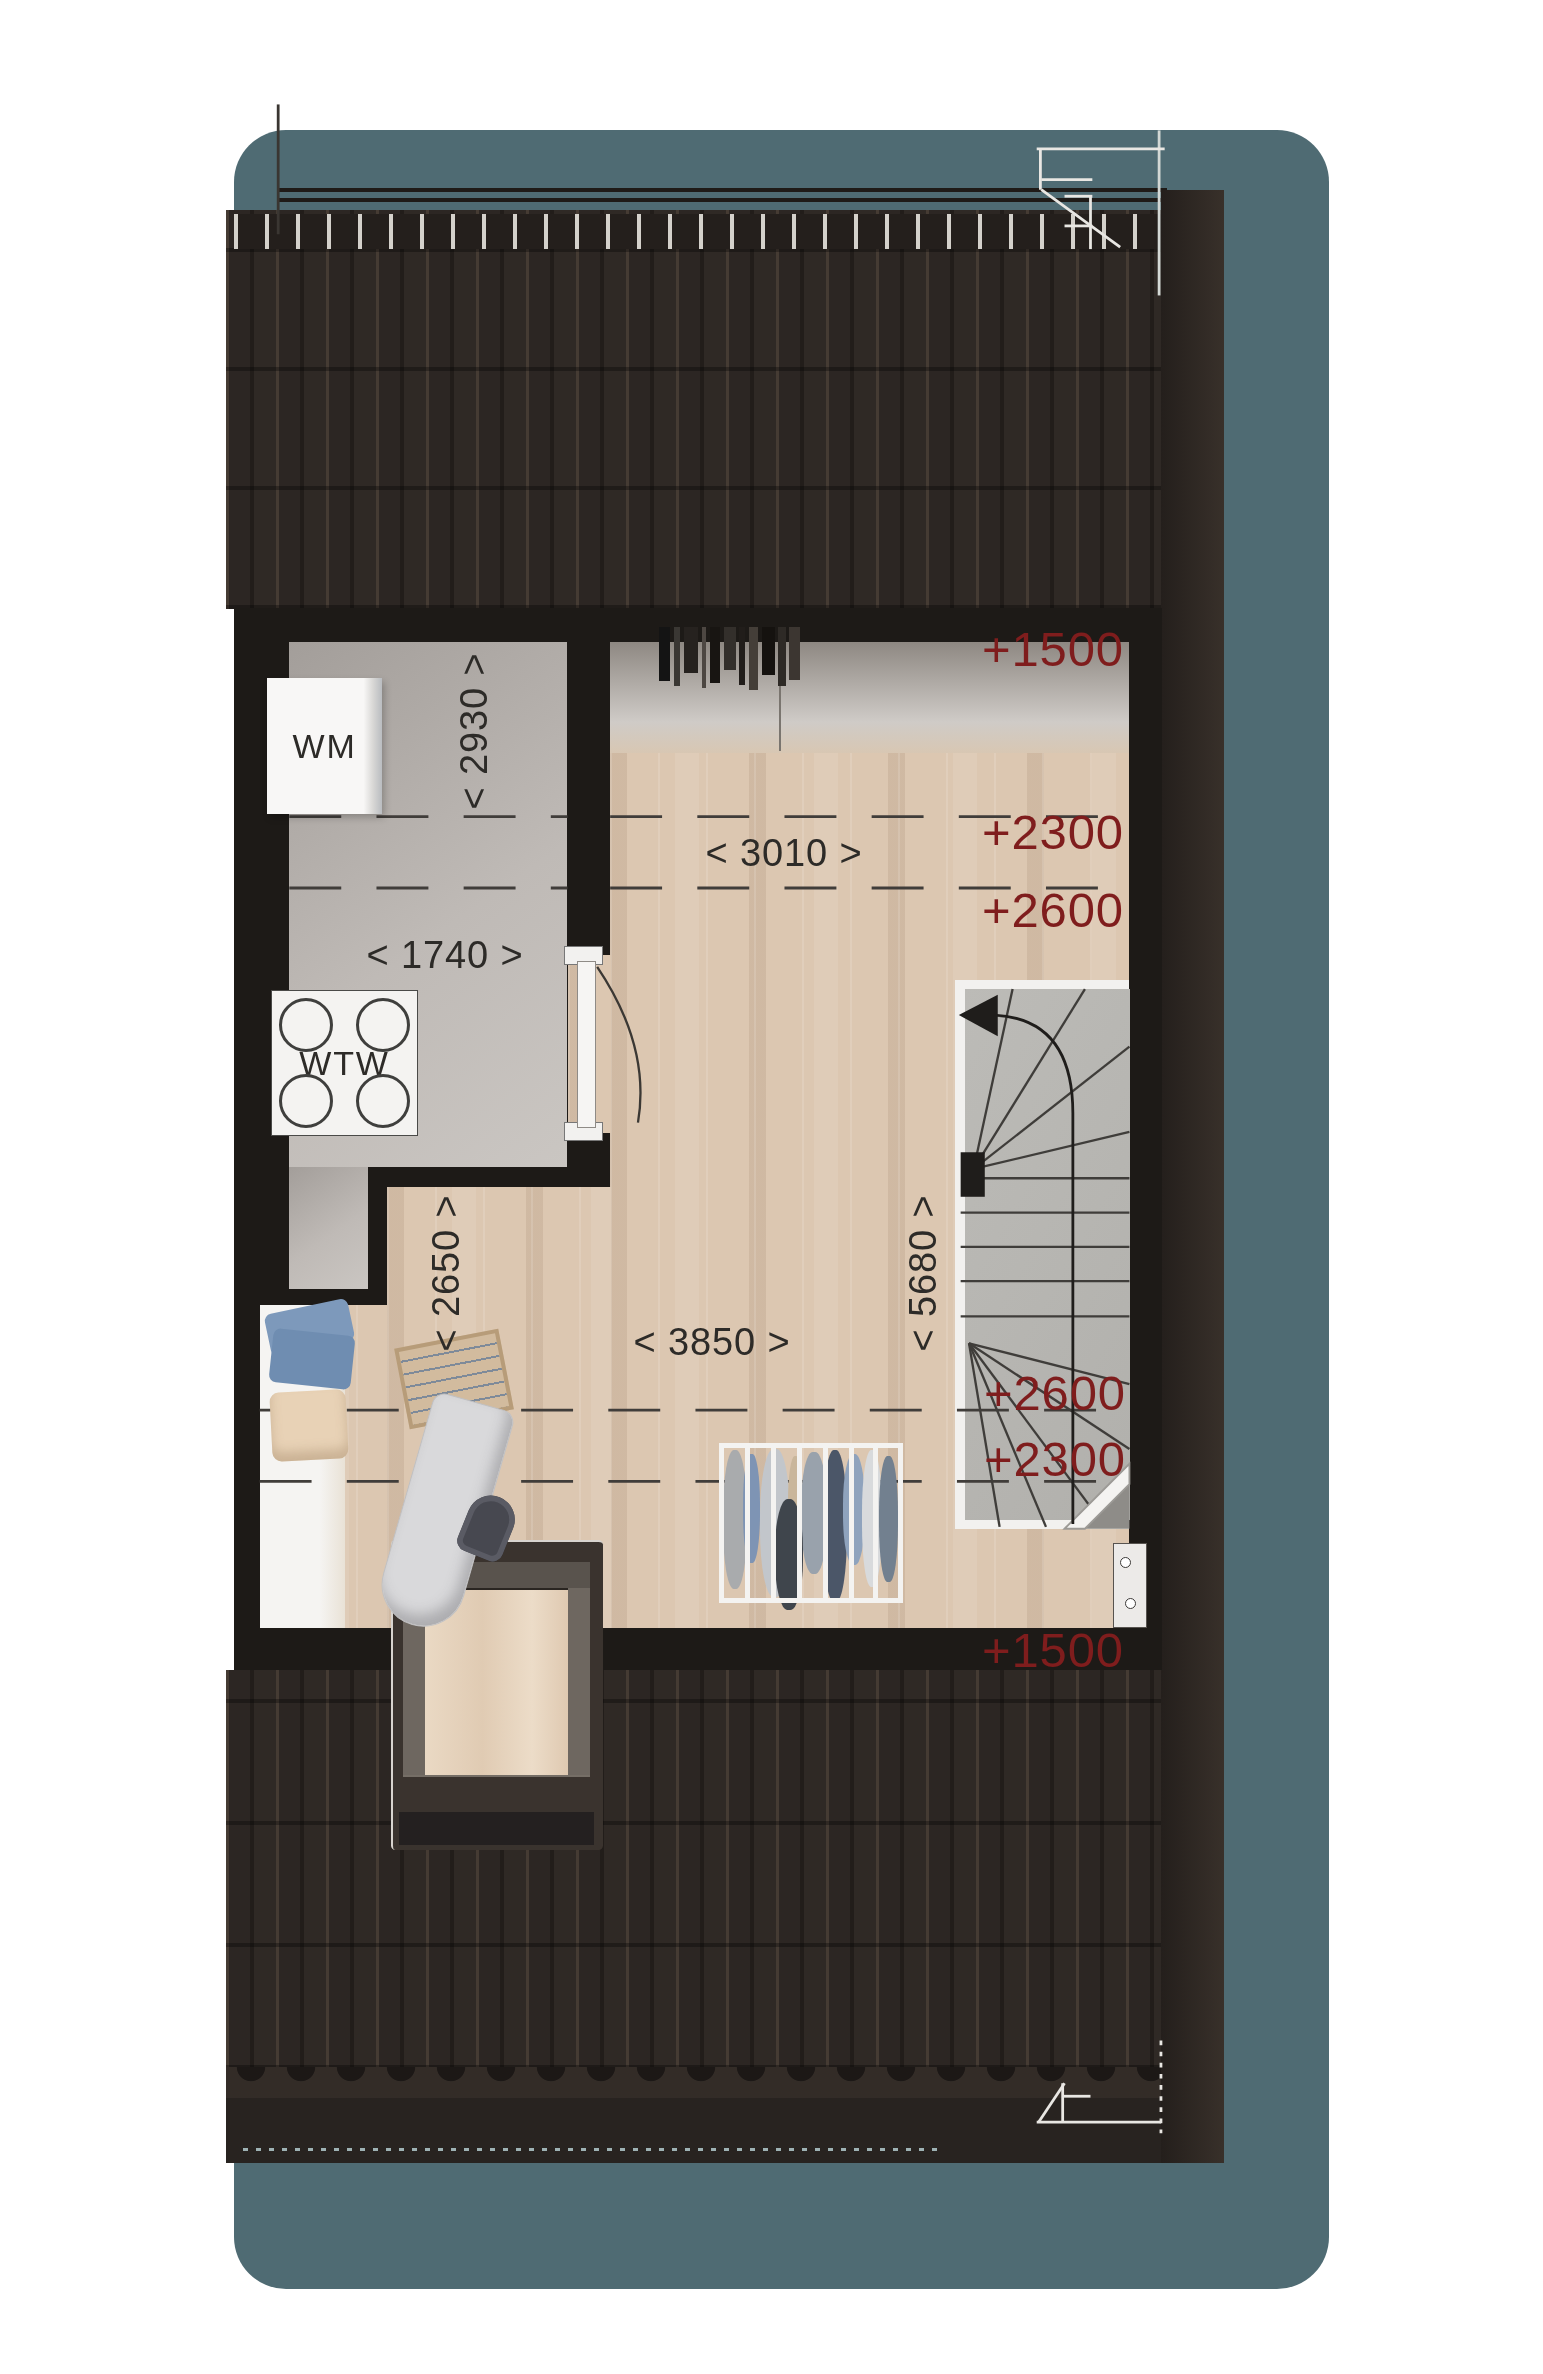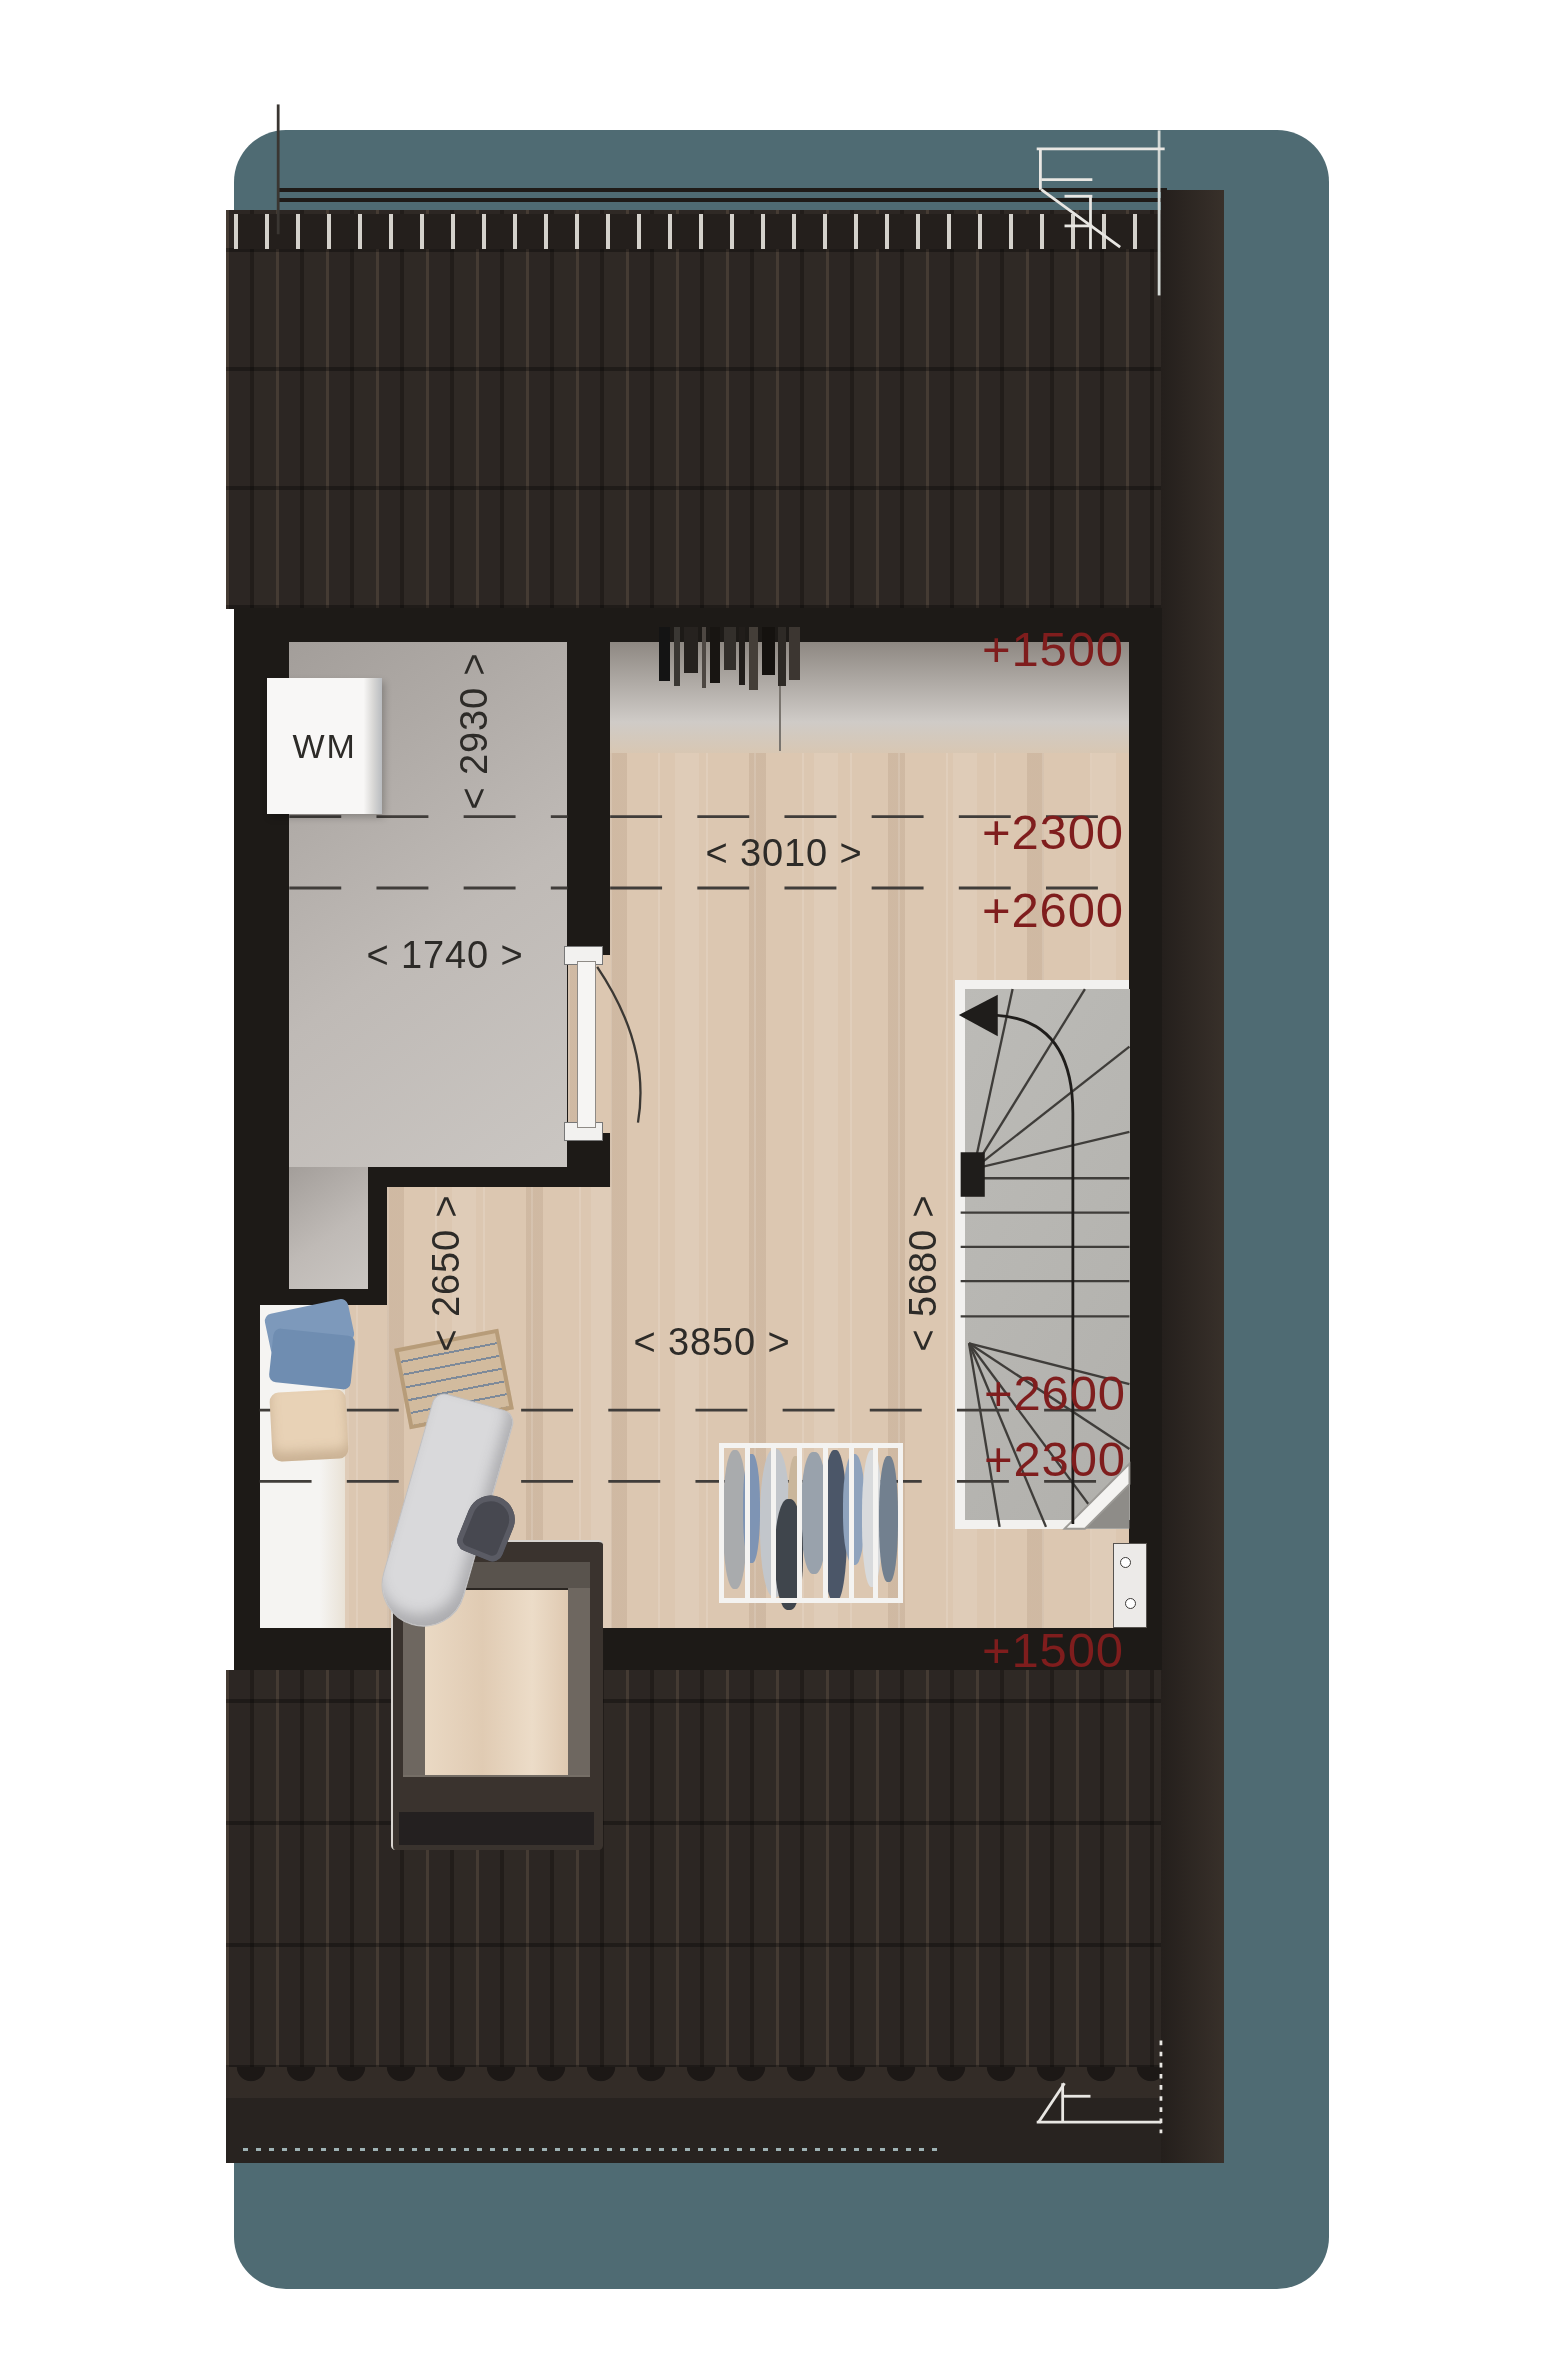--- a/index.html
+++ b/index.html
@@ -124,20 +124,27 @@
   <div class="abs grayband z5"></div>
   <div class="abs band-seam z5"></div>
   <div class="abs shelf z5"></div>
 
   <div class="abs stairs z5"></div>
   <div class="abs stairs-inner z5"></div>
 
   <div class="abs wm z7">
     <span class="appliance-label">WM</span>
   </div>
+  <div class="abs wtw z7">
+    <span class="c" style="left:7.4px;top:7.4px;"></span>
+    <span class="c" style="right:7.4px;top:7.4px;"></span>
+    <span class="c" style="left:7.4px;bottom:7.4px;"></span>
+    <span class="c" style="right:7.4px;bottom:7.4px;"></span>
+    <span class="appliance-label">WTW</span>
+  </div>
 
   <div class="abs books z7">
     <div style="width:11px;height:54px;background:#141414"></div>
     <div style="width:6.5px;height:59px;background:#3a3733"></div>
     <div style="width:14px;height:46px;background:#26221f"></div>
     <div style="width:4.6px;height:61px;background:#4d4742"></div>
     <div style="width:10.2px;height:56px;background:#181512"></div>
     <div style="width:12px;height:43px;background:#332f2b"></div>
     <div style="width:5.6px;height:58px;background:#211d1a"></div>
     <div style="width:9.3px;height:63px;background:#443e38"></div>

